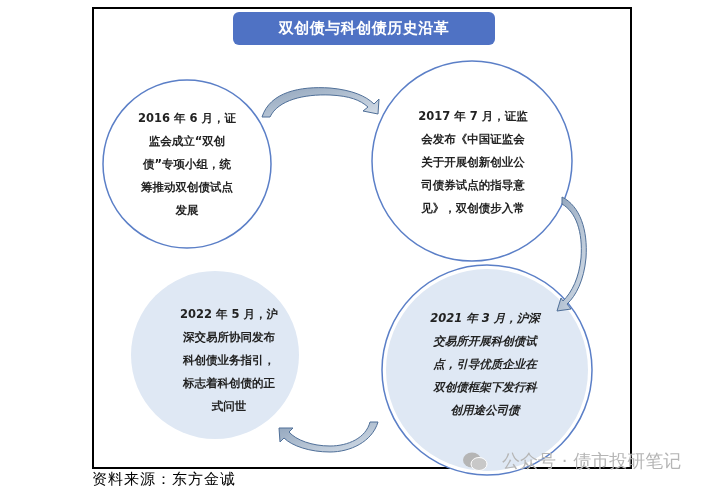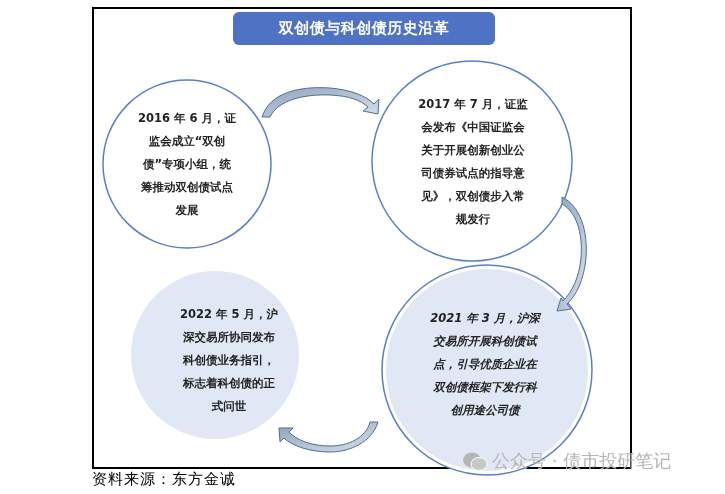--- a/index.html
+++ b/index.html
@@ -11,21 +11,21 @@
                background: #4f72c4; border-radius: 6px; color: #fff;
                font-size: 15px; font-weight: bold; display: flex; align-items: center;
                justify-content: center; letter-spacing: 0.5px; }
   svg.diagram { position: absolute; left: 0; top: 0; }
   .circle-text { position: absolute; display: flex; align-items: center; justify-content: center;
                  text-align: center; color: #222; font-size: 11.5px; line-height: 23px; font-weight: bold; }
   .circle-text span { display: block; }
   .source { position: absolute; left: 92px; top: 470px; font-family: Liberation Sans, sans-serif;
             font-size: 15px; color: #000; letter-spacing: 1px; }
   .watermark { position: absolute; left: 462px; top: 449px; font-size: 18px; color: #b5b5b5;
-               display: flex; align-items: center; gap: 4px; }
+               display: flex; align-items: center; gap: 14px; }
   .wm-icon { width: 26px; height: 20px; position: relative; }
 </style>
 </head>
 <body>
 
 <div class="frame"></div>
 
 <svg class="diagram" width="725" height="494">
   <defs>
     <linearGradient id="arrowGrad" x1="0" y1="0" x2="1" y2="1">
@@ -68,21 +68,20 @@
   </div>
 </div>
 
 <div class="circle-text" style="left:392px; top:93px; width:162px; height:138px;">
   <div>
     <span>2017 年 7 月，证监</span>
     <span>会发布《中国证监会</span>
     <span>关于开展创新创业公</span>
     <span>司债券试点的指导意</span>
     <span>见》，双创债步入常</span>
-    <span>规发行</span>
   </div>
 </div>
 
 <div class="circle-text" style="left:404px; top:304px; width:162px; height:120px;font-style:italic;">
   <div>
     <span>2021 年 3 月，沪深</span>
     <span>交易所开展科创债试</span>
     <span>点，引导优质企业在</span>
     <span>双创债框架下发行科</span>
     <span>创用途公司债</span>

